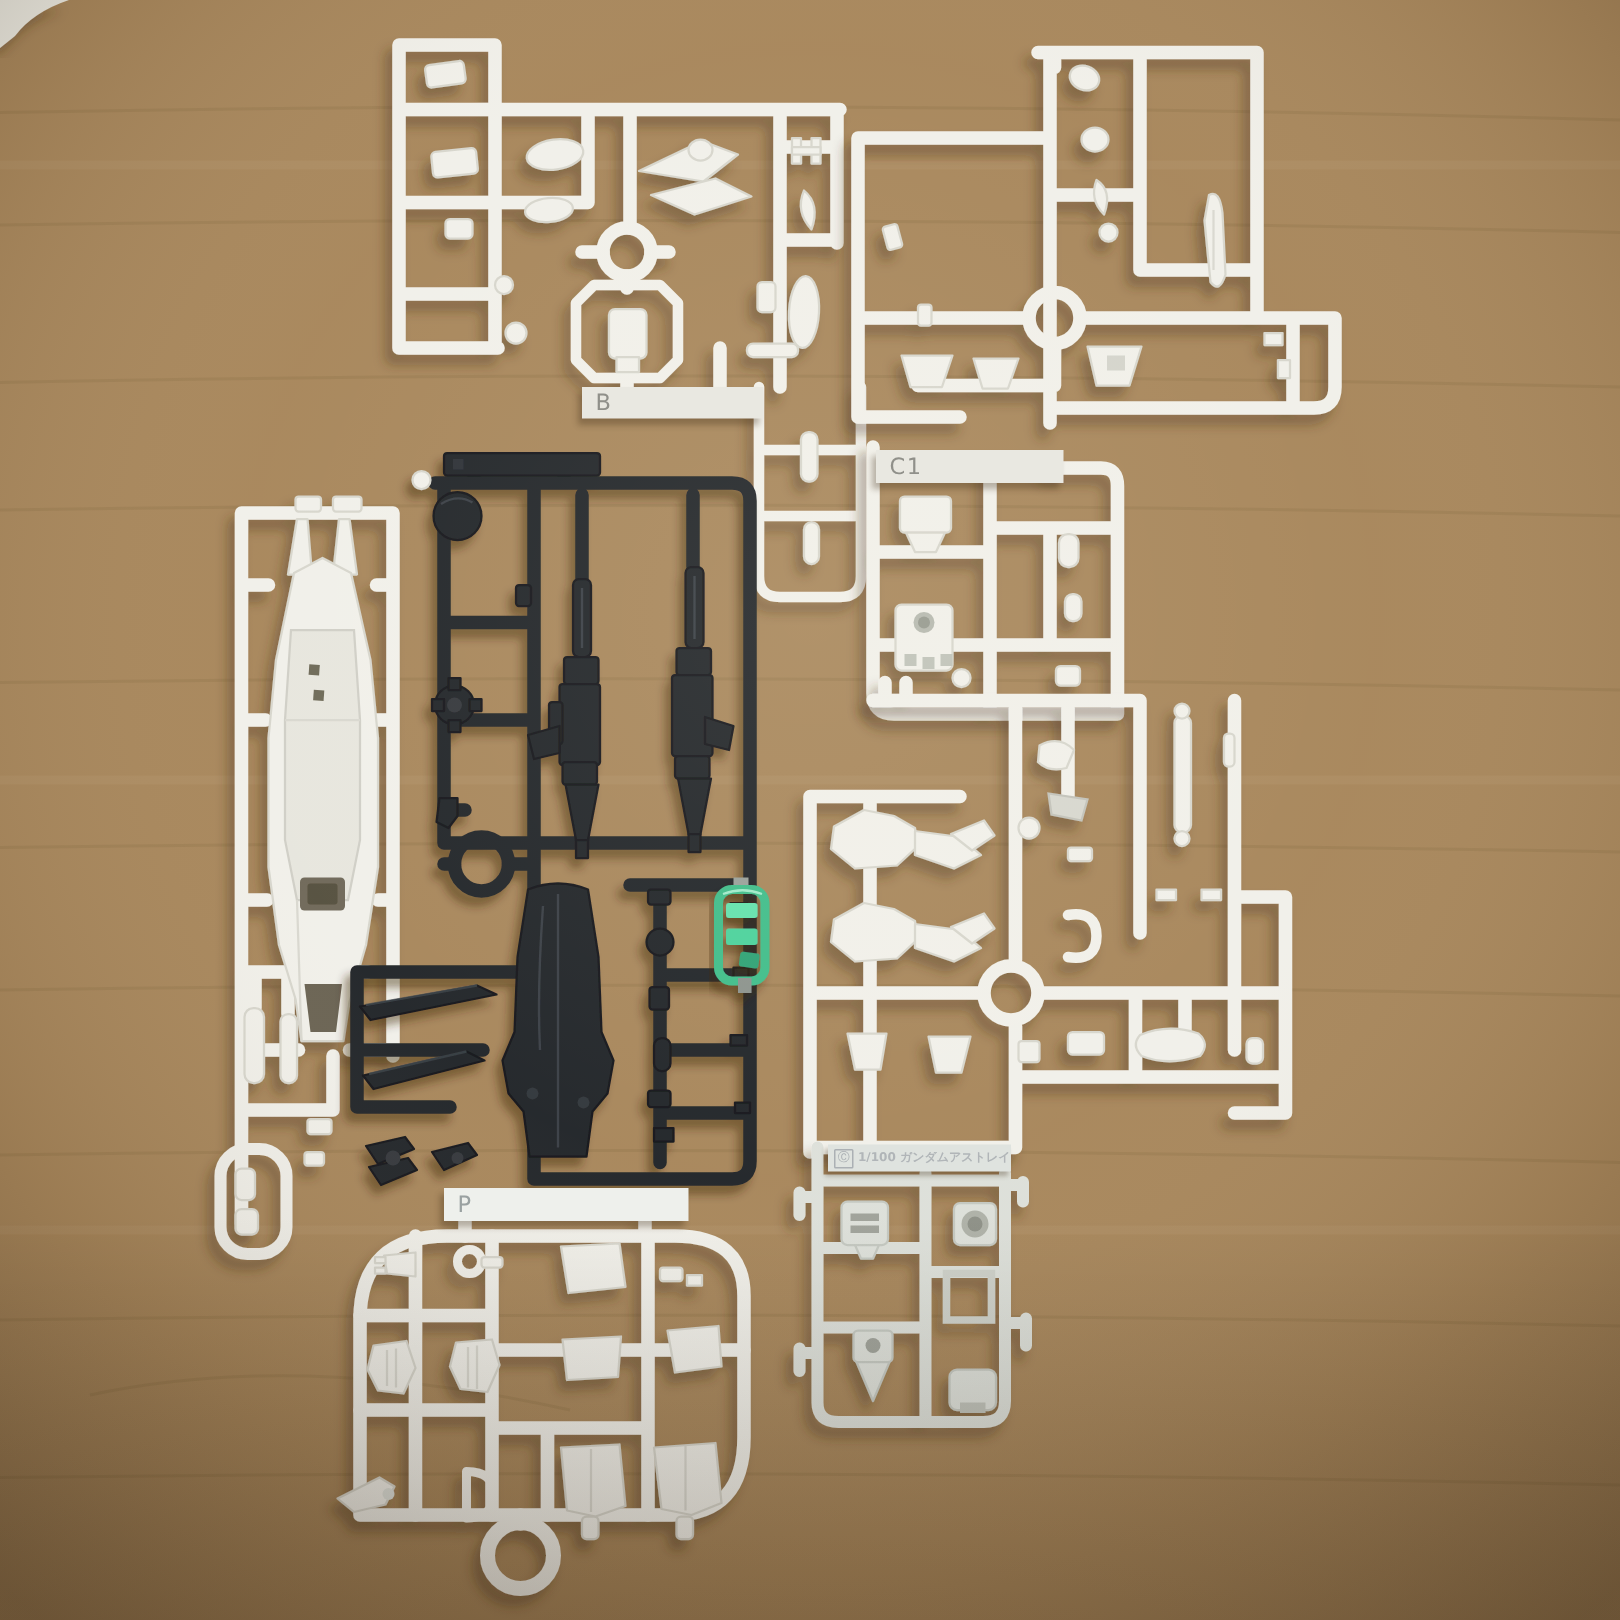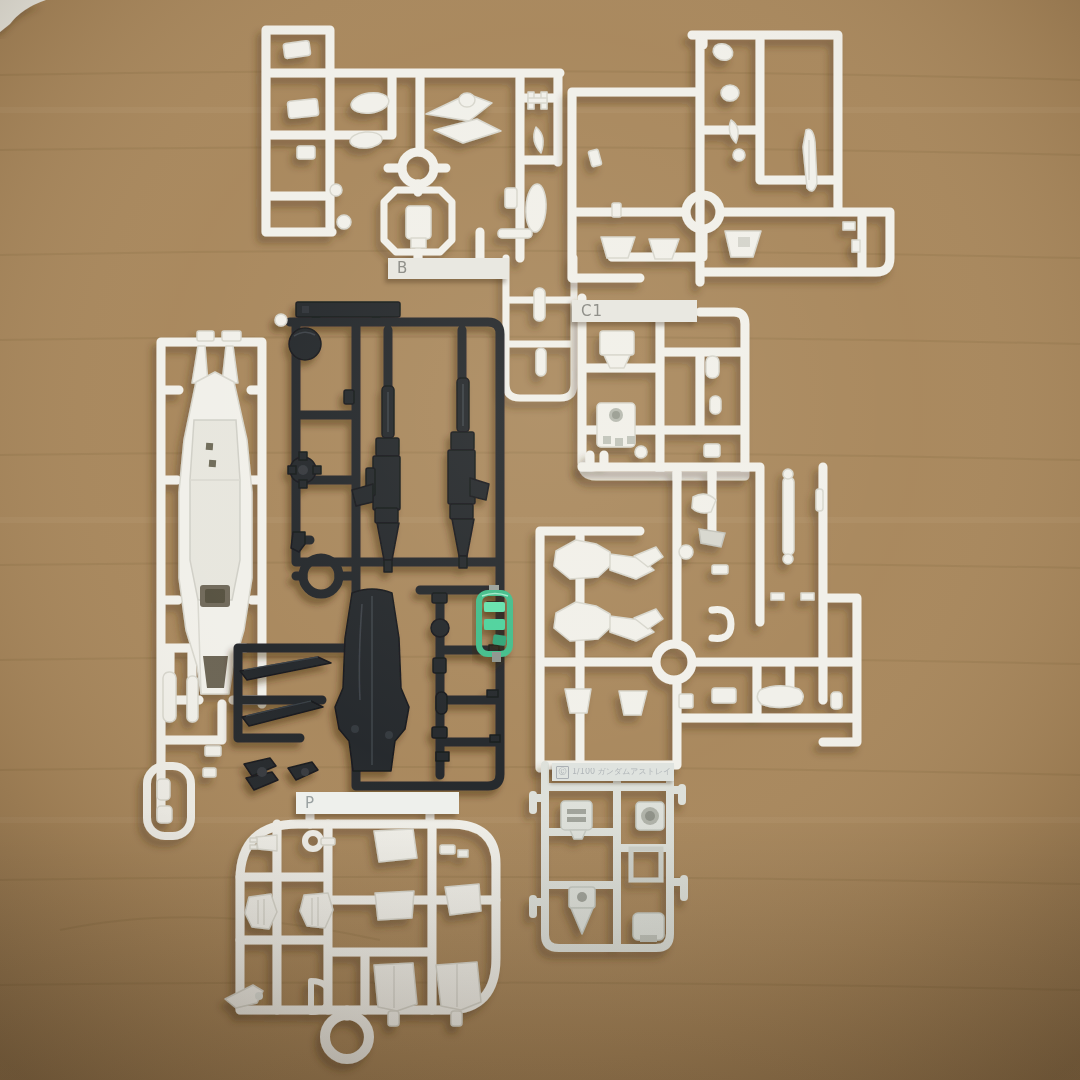--- a/index.html
+++ b/index.html
@@ -21,21 +21,21 @@
   .kline{fill:none;stroke:#454b52;stroke-width:1.6;opacity:.7;}
   .tab{position:absolute;display:flex;align-items:center;padding-left:9px;
        background:#e9e8e1;color:#90908a;font-size:15px;line-height:1;letter-spacing:1px;
        box-shadow:-3px 4px 4px rgba(60,40,18,0.32);}
   .tab-p{background:#eef0ec;color:#9aa1a1;}
   .nameplate{position:absolute;display:flex;align-items:center;gap:3px;padding-left:4px;
        background:#dfe3df;color:#a9aeb2;font-size:8px;line-height:1;
        box-shadow:-2px 3px 3px rgba(60,40,18,0.3);}
   .cmark{display:inline-flex;align-items:center;justify-content:center;width:11px;height:11px;
        border:1px solid #abb0b4;border-radius:1px;font-size:8px;flex:0 0 auto;}
-  .np-text{white-space:nowrap;overflow:hidden;opacity:.85;}
+  .np-text{white-space:nowrap;overflow:hidden;opacity:.85;font-weight:bold;}
 </style>
 </head>
 <body>
 
 <div id="photo">
 <svg viewBox="0 0 1080 1080" width="1080" height="1080">
   <defs>
     <radialGradient id="vig" cx="50%" cy="38%" r="78%">
       <stop offset="0%" stop-color="rgba(255,248,230,0.10)"></stop>
       <stop offset="45%" stop-color="rgba(255,248,230,0.02)"></stop>
@@ -314,21 +314,21 @@
 
   <path d="M0,0 H46 Q22,8 10,24 L0,32 Z" fill="#ecebe3" filter="url(#ds)"></path>
 
   <rect x="0" y="0" width="1080" height="1080" fill="url(#vig)"></rect>
   <rect x="0" y="0" width="1080" height="1080" fill="url(#bot)"></rect>
 </svg>
 
 <div class="tab" style="left:388px;top:258px;width:112px;height:21px;">
   <span>B</span>
 </div>
-<div class="tab" style="left:572px;top:300px;width:116px;height:22px;">
+<div class="tab" style="left:584px;top:300px;width:116px;height:22px;">
   <span>C1</span>
 </div>
 <div class="tab tab-p" style="left:296px;top:792px;width:154px;height:22px;">
   <span>P</span>
 </div>
 <div class="nameplate" style="left:552px;top:763px;width:118px;height:18px;">
   <span class="cmark">Ⓒ</span>
   <span class="np-text">1/100 ガンダムアストレイ</span>
 </div>
 </div>

